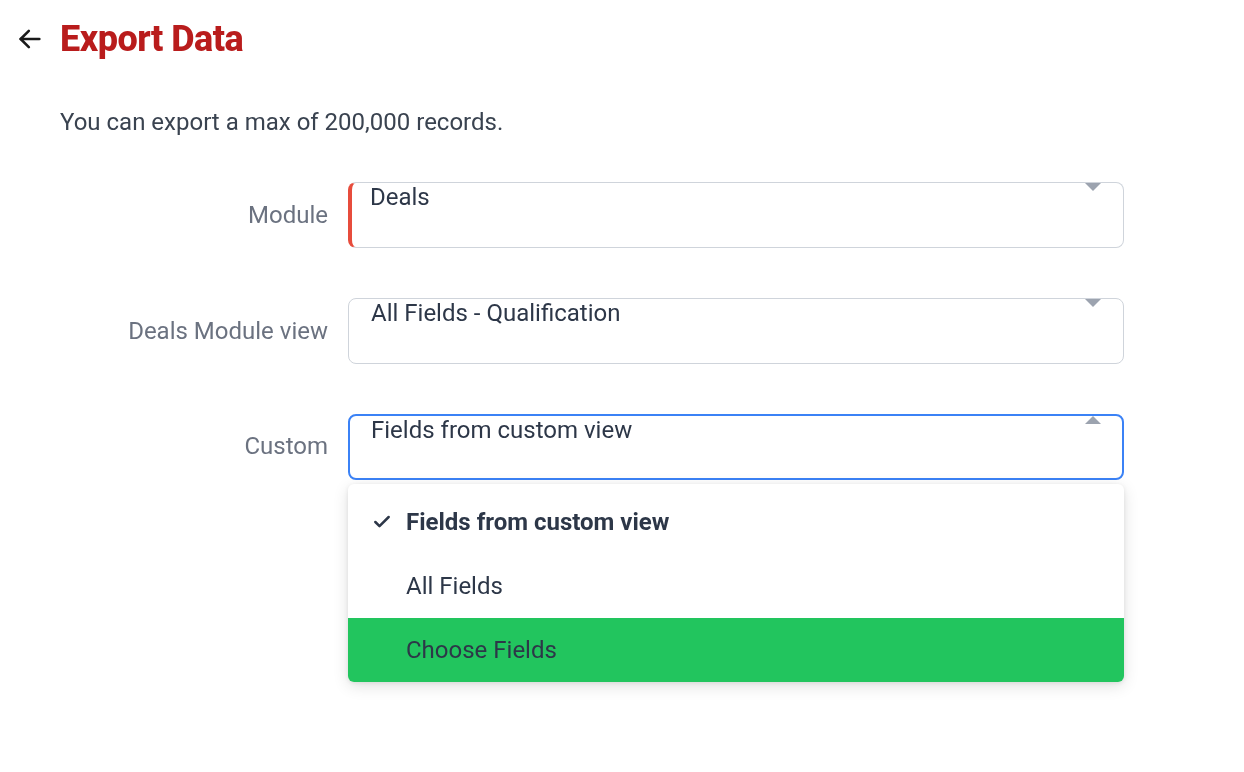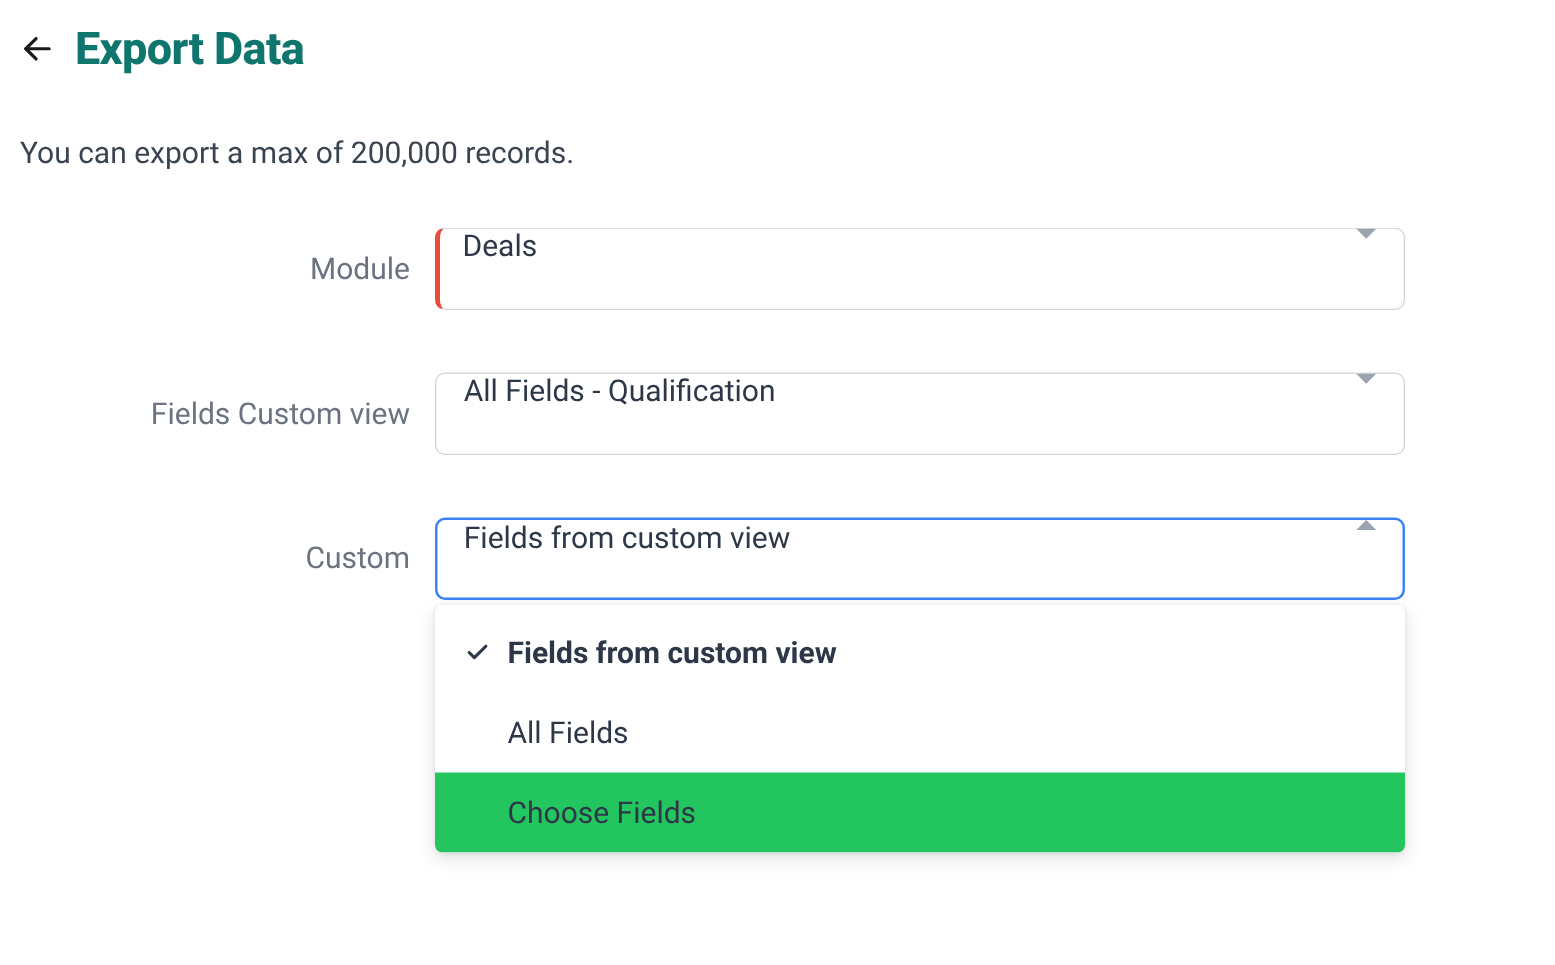--- a/index.html
+++ b/index.html
@@ -25,26 +25,27 @@
       width: 28px;
       height: 28px;
       display: flex;
       align-items: center;
       justify-content: center;
       cursor: pointer;
     }
     .page-title {
       font-size: 36px;
       font-weight: 800;
-      color: #0f766e;
+      color: #b91c1c;
       letter-spacing: -0.5px;
     }
     .subtitle {
       font-size: 24px;
       color: #3a4350;
+      margin-left: 44px;
       margin-bottom: 46px;
       font-weight: 400;
     }
     .form-row {
       display: flex;
       align-items: center;
       margin-bottom: 50px;
     }
     .form-label {
       width: 332px;
@@ -155,21 +156,21 @@
 
 <div class="form-row">
   <div class="form-label">Module</div>
   <div class="dropdown required">
     <span class="dropdown-text">Deals</span>
     <span class="caret caret-down"></span>
   </div>
 </div>
 
 <div class="form-row">
-  <div class="form-label">Fields Custom view</div>
+  <div class="form-label">Deals Module view</div>
   <div class="dropdown">
     <span class="dropdown-text">All Fields - Qualification</span>
     <span class="caret caret-down"></span>
   </div>
 </div>
 
 <div class="form-row fields-row">
   <div class="form-label">Custom</div>
   <div class="dropdown-wrapper">
     <div class="dropdown active">

